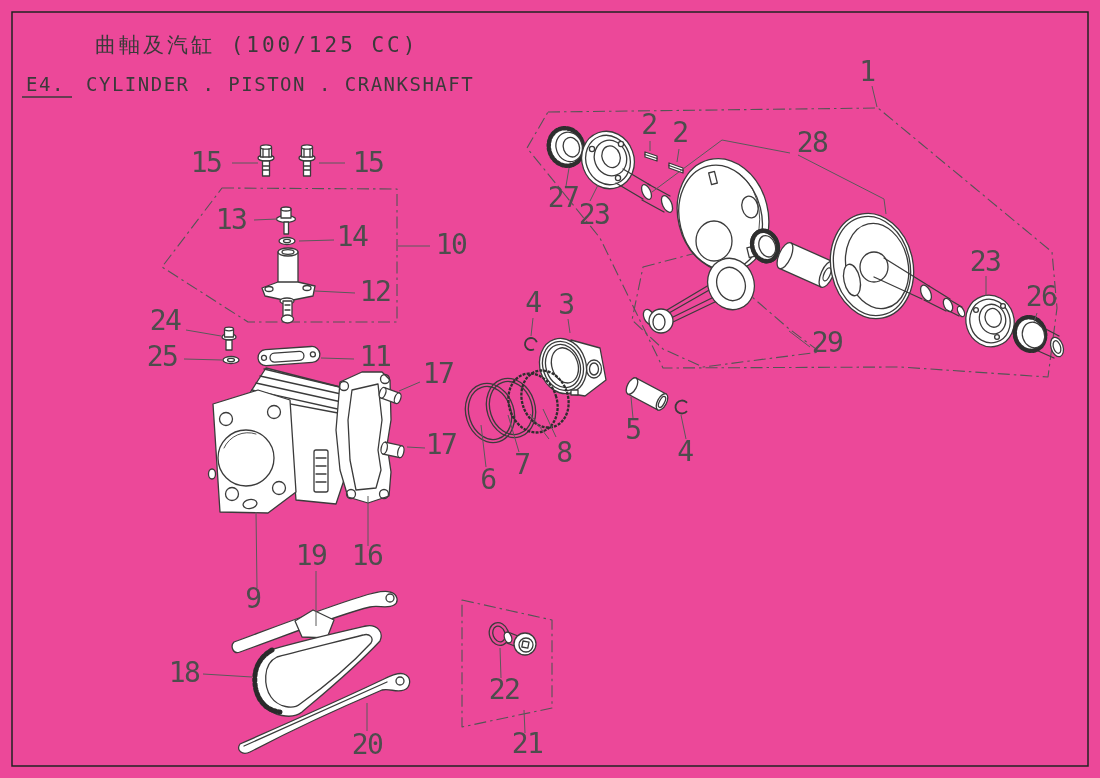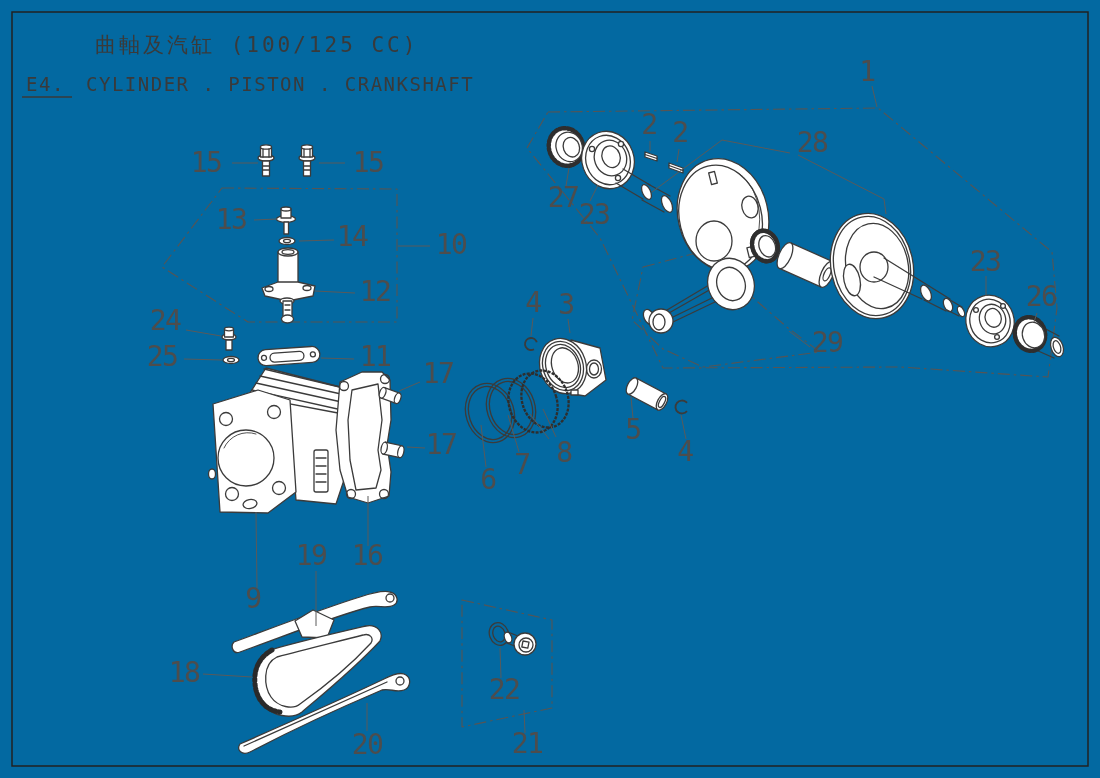--- a/index.html
+++ b/index.html
@@ -1,16 +1,16 @@
 <!DOCTYPE html>
 <html><head>
 <meta charset="utf-8">
 <style>
   html,body{margin:0;padding:0;background:#ffffff;}
-  .page{position:relative;width:1100px;height:778px;background:#0369a1;font-family:"DejaVu Sans Mono",monospace;}
+  .page{position:relative;width:1100px;height:778px;background:#ec4899;font-family:"DejaVu Sans Mono",monospace;}
   svg{display:block;}
   .ln{fill:none;stroke:#3b3b3b;stroke-width:1.3;stroke-linejoin:round;stroke-linecap:round;}
   .fw{fill:#ffffff;}
   .thin{stroke-width:0.9;}
   .dash{fill:none;stroke:#555;stroke-width:1.1;stroke-dasharray:12 4 2.5 4;stroke-linejoin:round;}
   .leader{fill:none;stroke:#5a5a5a;stroke-width:1;}
   text.callout{font-family:"DejaVu Sans Mono",monospace;font-size:28px;fill:#4d4d4d;text-anchor:middle;letter-spacing:-1.5px;}
   text.title-cn{font-family:"DejaVu Sans Mono","DejaVu Sans",sans-serif;font-size:21px;fill:#3a3a3a;letter-spacing:3px;}
   text.title-en{font-family:"DejaVu Sans Mono",monospace;font-size:19px;fill:#3a3a3a;letter-spacing:1.5px;}
   .teeth{fill:none;stroke:#2e2e2e;stroke-width:4.5;stroke-dasharray:2.2 2;}

